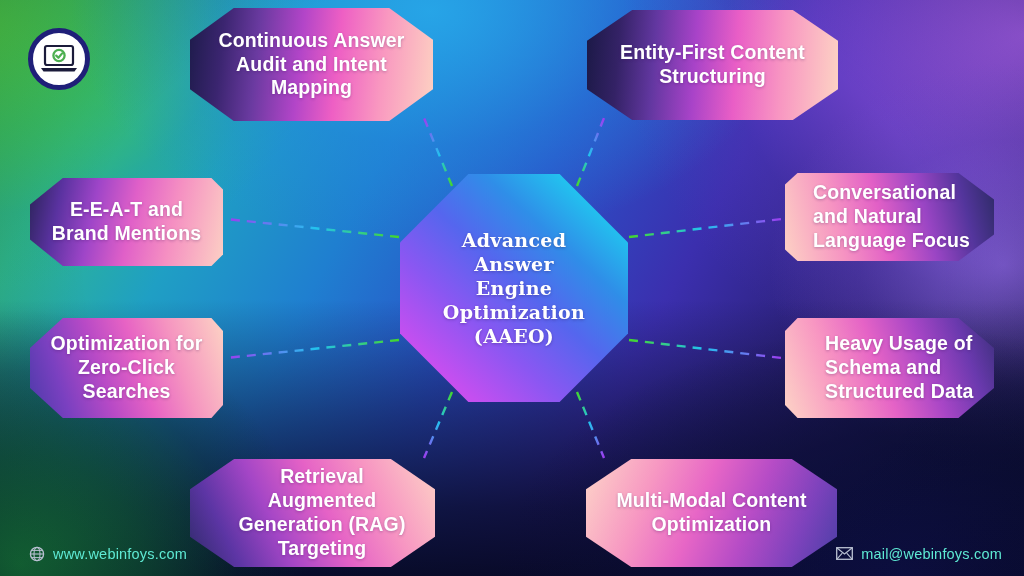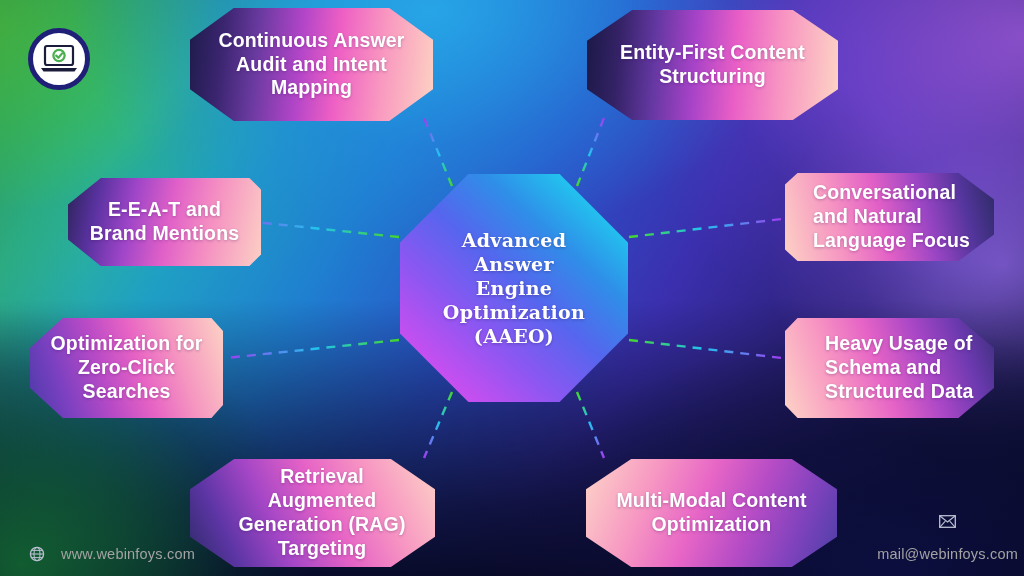--- a/index.html
+++ b/index.html
@@ -190,21 +190,20 @@
     justify-content: center;
   }
   .fill-c {
     background: linear-gradient(102deg,
       #2a2358 0%,
       #5a32a0 16%,
       #9e45c8 33%,
       #e060c8 52%,
       #f58fc2 72%,
       #fcd0c4 100%);
-    margin-left: 38px;
   }
   .fill-d {
     background: linear-gradient(72deg,
       #4a3aa8 0%,
       #7a40c0 18%,
       #b84ac6 38%,
       #e763c4 56%,
       #f594c0 74%,
       #fdd3c4 100%);
   }
@@ -279,27 +278,27 @@
     align-items: center;
     justify-content: center;
   }
 
   
   .footer-item {
     position: absolute;
     bottom: 14px;
     display: flex;
     align-items: center;
-    gap: 16px;
-    color: #a3a3a3;
+    gap: 8px;
+    color: #5eead4;
     font-size: 14.5px;
     letter-spacing: 0.2px;
   }
   #footer-web  { left: 28px; }
-  #footer-mail { right: 6px; flex-direction: column; }
+  #footer-mail { right: 22px; }
   .footer-icon {
     display: inline-flex;
     align-items: center;
     justify-content: center;
     width: 17px;
     height: 17px;
     flex: none;
   }
 </style>
 </head>

